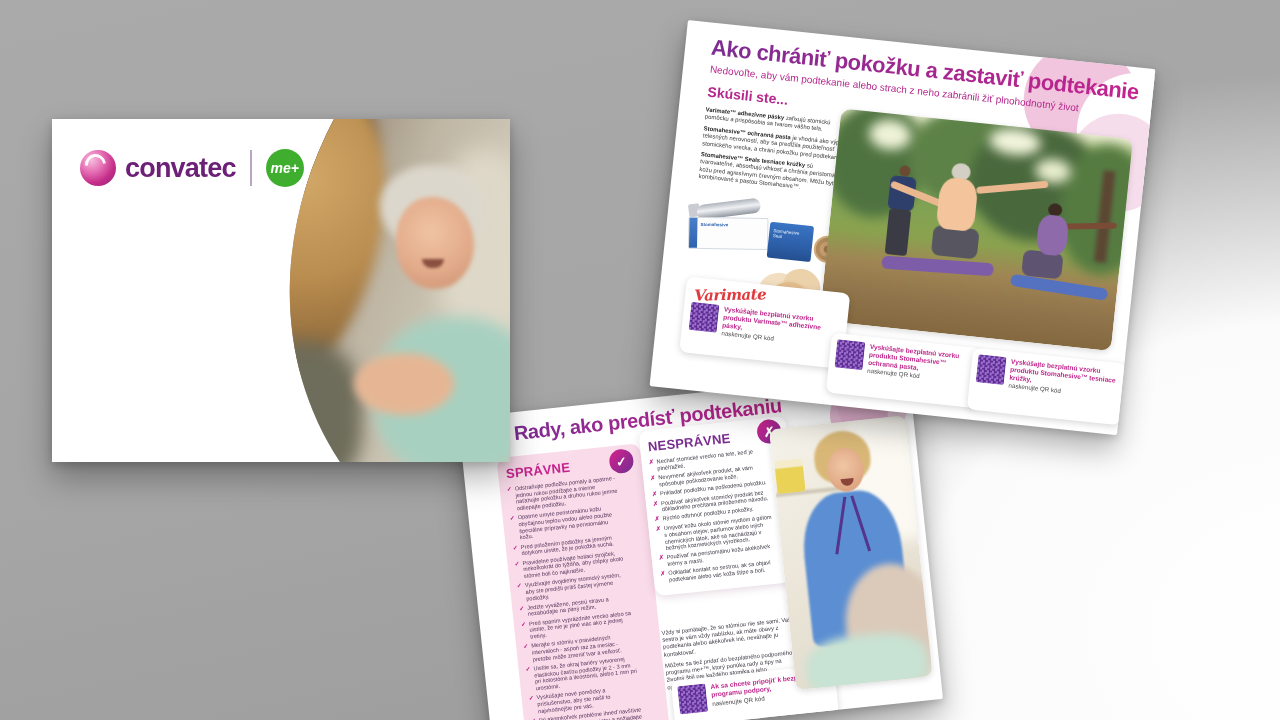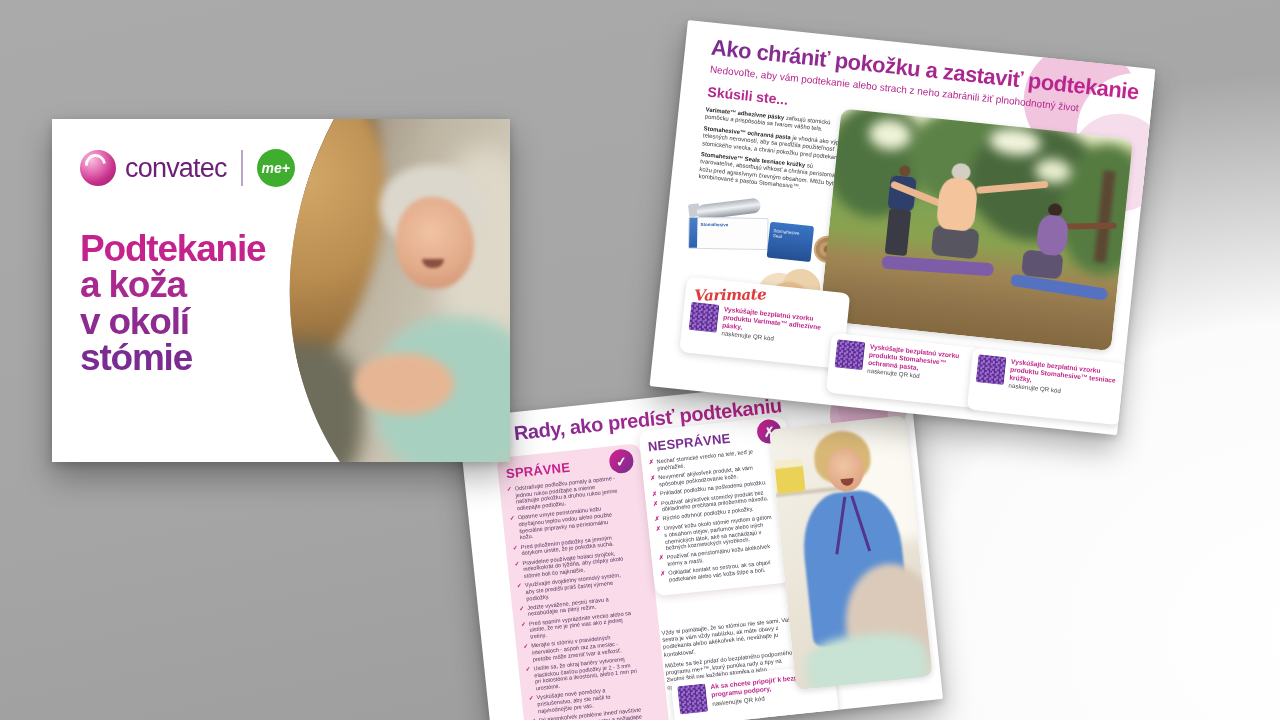--- a/index.html
+++ b/index.html
@@ -11,21 +11,21 @@
   .card{position:absolute;background:#fff;overflow:hidden;
     box-shadow:0 16px 30px rgba(0,0,0,.30),0 3px 9px rgba(0,0,0,.18);}
   
   .card1{left:52px;top:119px;width:458px;height:343px;z-index:5;}
   .logo-row{position:absolute;left:28px;top:30px;display:flex;align-items:center;gap:9px;}
   .cv-icon{width:36px;height:36px;border-radius:50%;position:relative;
     background:radial-gradient(circle at 32% 28%,#f6bfdd 0%,#e671b5 33%,#c52e8a 64%,#8f1f72 100%);}
   .cv-icon::after{content:"";position:absolute;left:5px;top:4px;width:15px;height:15px;border-radius:50%;
     border:3px solid rgba(255,255,255,.95);border-right-color:transparent;border-bottom-color:transparent;
     transform:rotate(38deg);}
-  .cv-word{font-size:27px;font-weight:normal;color:#6d2077;letter-spacing:-.8px;}
+  .cv-word{font-size:27px;font-weight:bold;color:#6d2077;letter-spacing:-.8px;}
   .logo-div{width:2px;height:36px;background:#b9a6c6;margin:0 5px;}
   .me-badge{width:38px;height:38px;border-radius:50%;background:#3fae2e;color:#fff;
     font-style:italic;font-weight:bold;font-size:14px;display:flex;align-items:center;justify-content:center;}
   .cover-title{position:absolute;left:28px;top:112px;font-weight:bold;font-size:37px;line-height:.98;letter-spacing:-1.2px;}
   .cover-title div:nth-child(1){color:#c4238e}
   .cover-title div:nth-child(2){color:#a82a90}
   .cover-title div:nth-child(3){color:#8d2b91}
   .cover-title div:nth-child(4){color:#7a2c92}
   .cover-sub{position:absolute;left:29px;top:268px;font-size:10.5px;line-height:1.4;color:#323232;font-weight:bold;}
   .cover-photo{position:absolute;left:210px;top:0;width:248px;height:343px;
@@ -405,30 +405,20 @@
     </div>
   </div>
 
   <div class="card card1">
     <div class="logo-row">
       <div class="cv-icon"></div>
       <div class="cv-word">convatec</div>
       <div class="logo-div"></div>
       <div class="me-badge">me+</div>
     </div>
-    <div class="cover-title">
-
-        <div>Podtekanie</div>
-
-        <div>a koža</div>
-
-        <div>v okolí</div>
-
-        <div>stómie</div>
-      </div>
     <div class="cover-photo">
       <div class="cp-bg"></div>
       <div class="cp-light"></div>
       <div class="cp-hair1b"></div>
       <div class="cp-hair1"></div>
       <div class="cp-shoulder"></div>
       <div class="cp-ehair"></div>
       <div class="cp-face"></div>
       <div class="cp-smile"></div>
       <div class="cp-top"></div>

